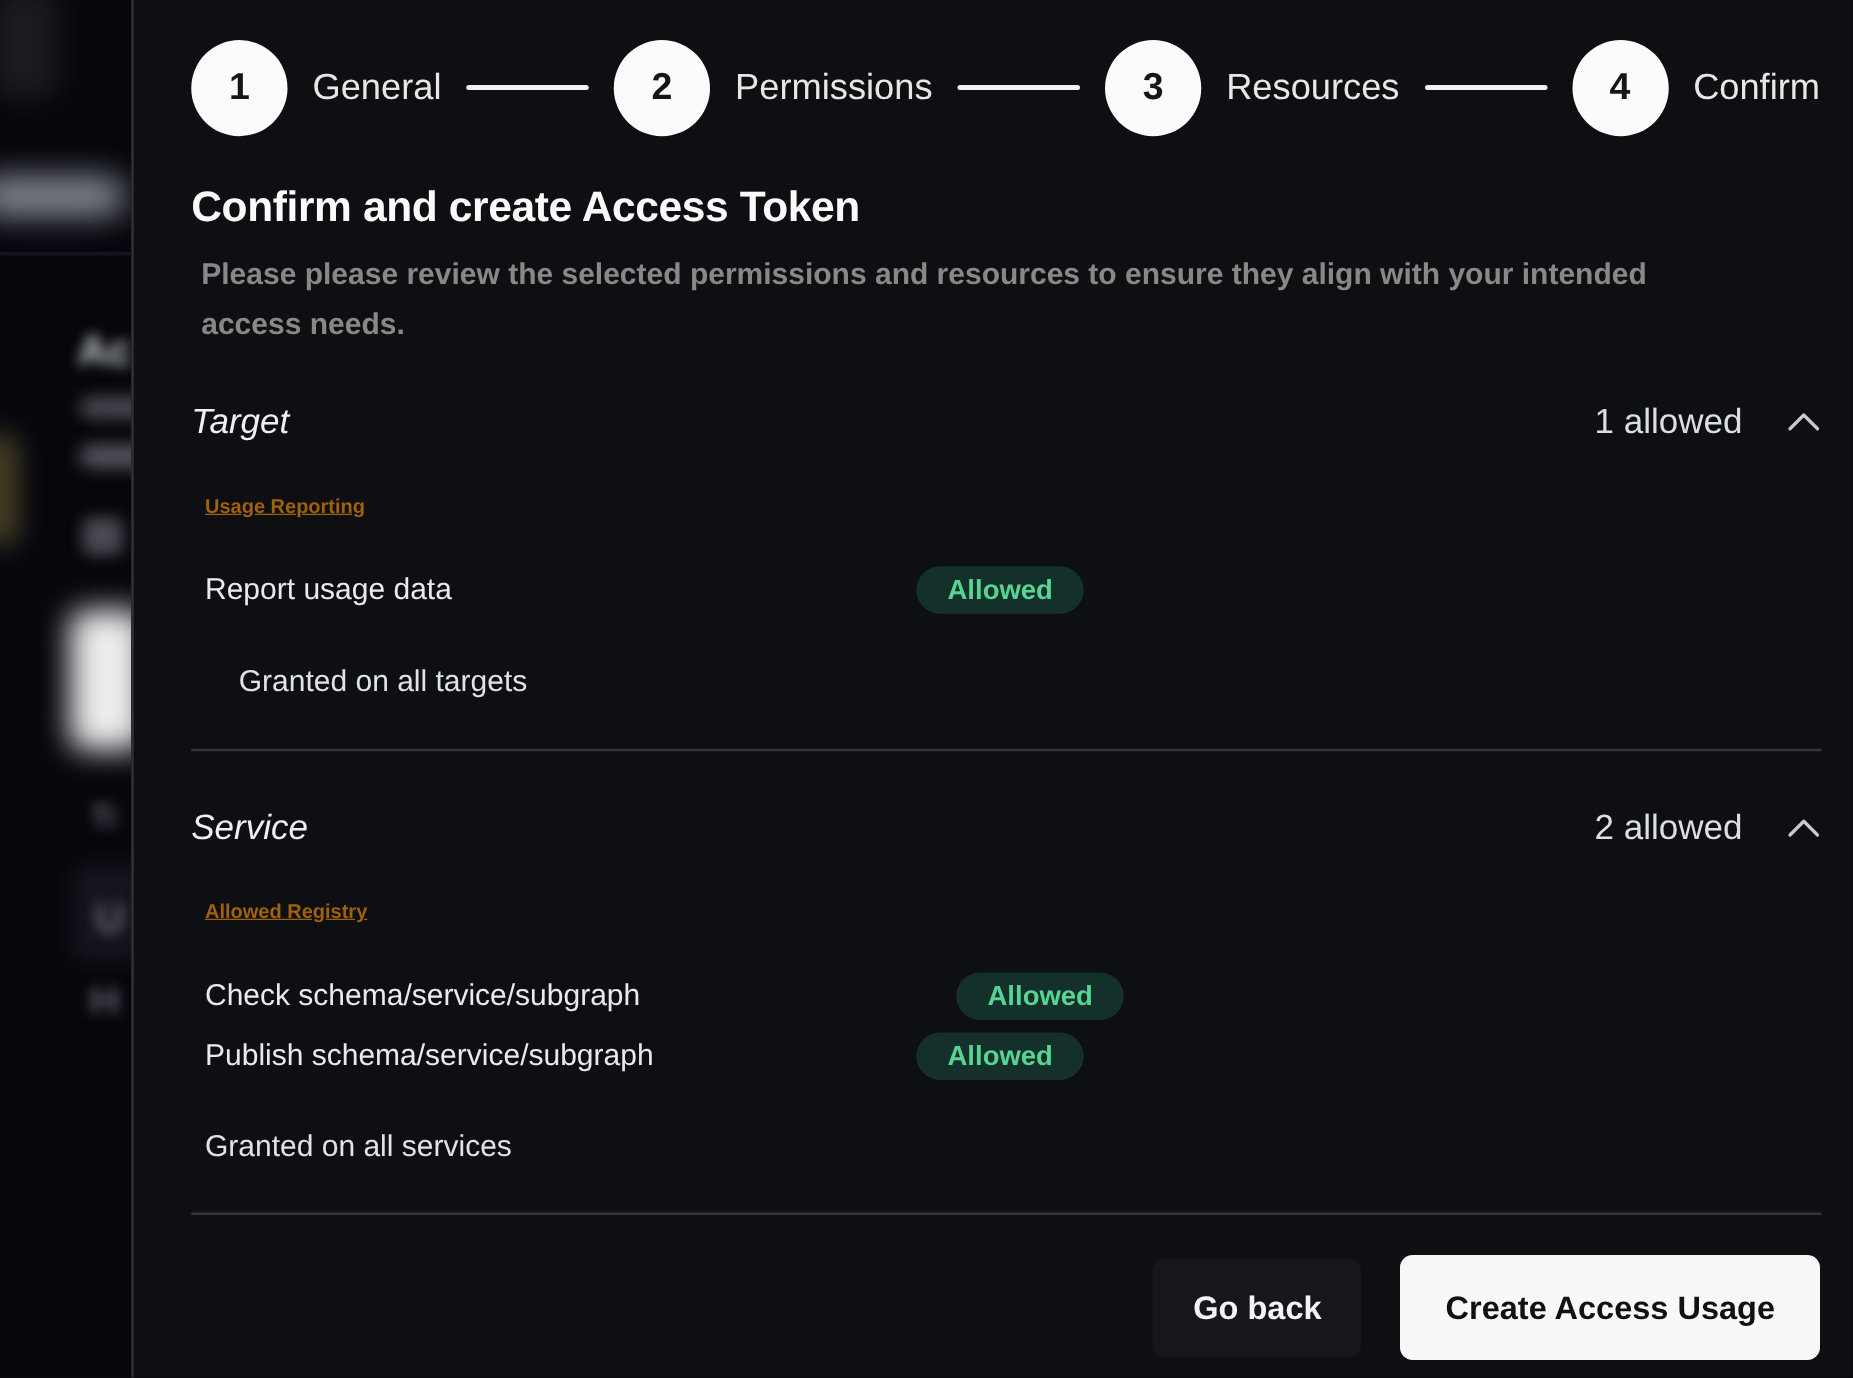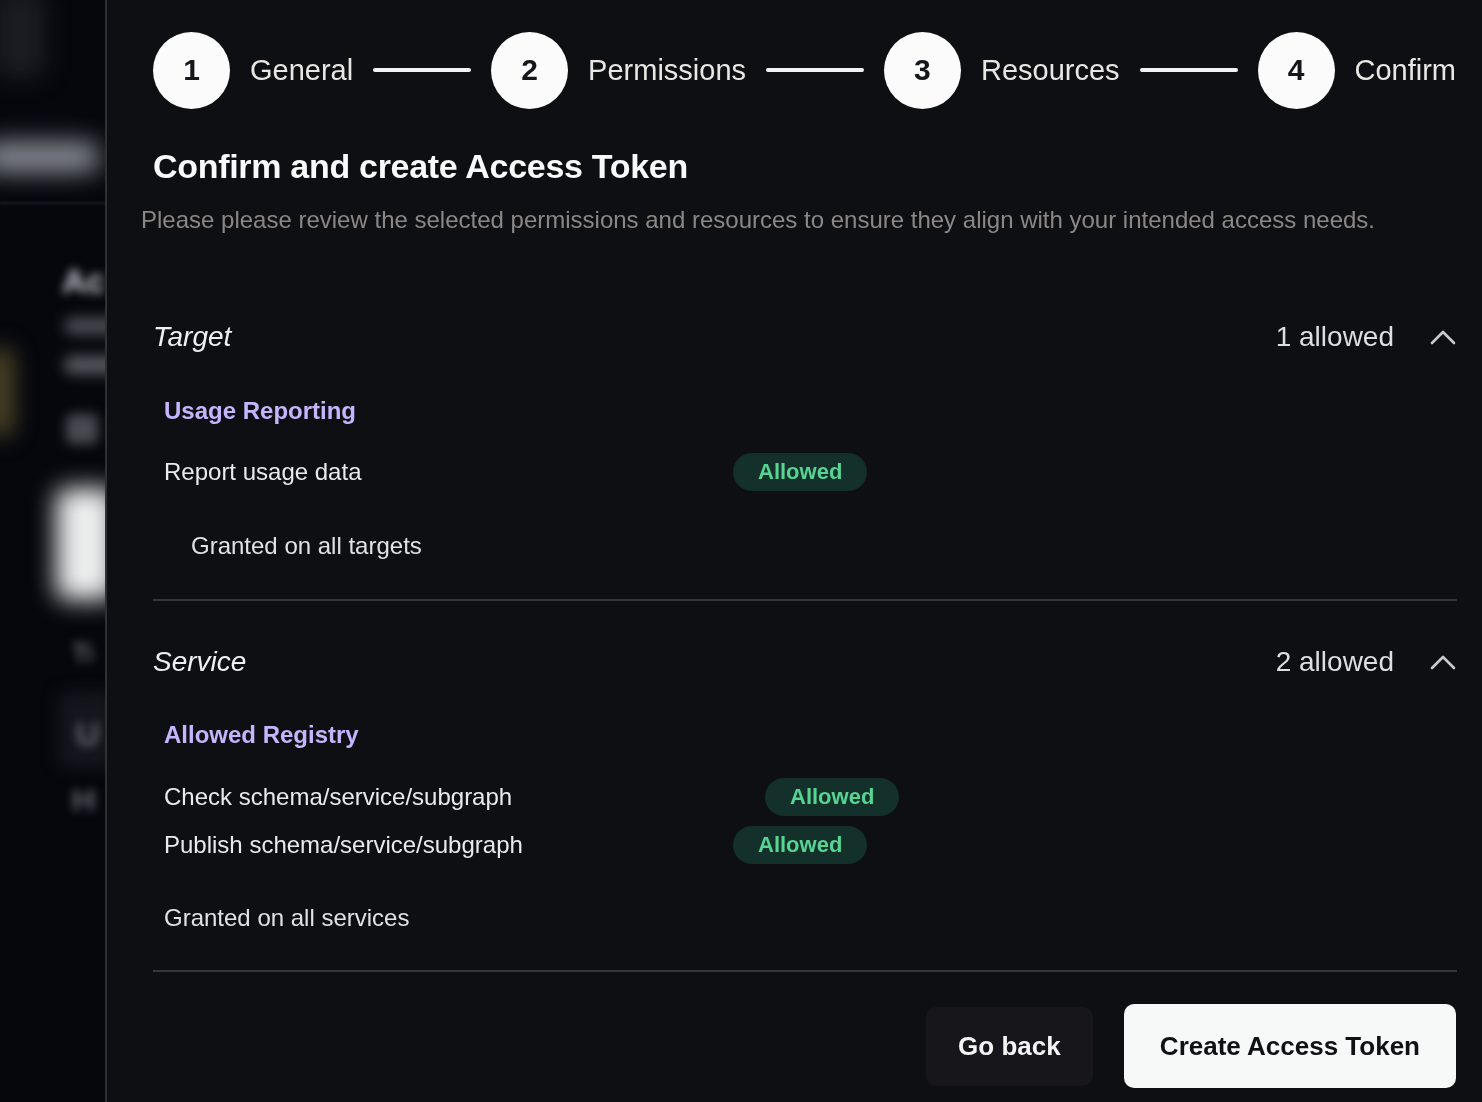--- a/index.html
+++ b/index.html
@@ -60,37 +60,37 @@
     flex: 1 1 auto; height: 4px; background: #f2f2f3; border-radius: 2px;
     margin: 0 20px; min-width: 60px;
   }
 
   
   .page-title {
     position: absolute; left: 46px; top: 147px;
     font-size: 34px; font-weight: 700; color: #fafafa; letter-spacing: -0.3px;
   }
   .page-desc {
-    position: absolute; left: 34px; top: 200px; max-width: 1240px;
-    font-size: 24px; line-height: 40px; color: #8a8784; font-weight: 400;
+    position: absolute; left: 54px; top: 200px; max-width: 1240px;
+    font-size: 24px; line-height: 40px; color: #8a8784; font-weight: 700;
   }
 
   
   .section-header {
     position: absolute; left: 46px; right: 26px; height: 44px;
     display: flex; align-items: center; justify-content: space-between;
   }
   .section-name { font-size: 28px; font-weight: 400; color: #edeff2; font-style: italic; }
   .section-right { display: flex; align-items: center; gap: 36px; cursor: pointer; }
   .section-count { font-size: 28px; color: #dbdee2; }
   .chev { display: block; }
 
   .group-title {
     position: absolute; left: 57px;
-    font-size: 24px; font-weight: 700; color: #c4b5fd;
+    font-size: 16px; font-weight: 700; color: #a16207; text-decoration: underline;
   }
   .perm-row {
     position: absolute; left: 57px; right: 42px;
     display: flex; align-items: center; height: 40px;
   }
   .perm-label { width: 569px; font-size: 24px; color: #e8eaec; }
   .badge {
     height: 38px; line-height: 38px; padding: 0 25px;
     border-radius: 19px; background: #14302a; color: #57d392;
     font-size: 22px; font-weight: 700;
@@ -212,17 +212,17 @@
       <span class="perm-label">Publish schema/service/subgraph</span>
       <span class="badge">Allowed</span>
     </div>
 
     <div class="granted-note" style="top:904px;">Granted on all services</div>
 
     <hr class="h-divider" style="top:970px;">
 
     <div class="footer-actions">
       <button class="btn btn-secondary">Go back</button>
-      <button class="btn btn-primary">Create Access Token</button>
+      <button class="btn btn-primary">Create Access Usage</button>
     </div>
 
   </div>
 </main>
 
 </body></html>

